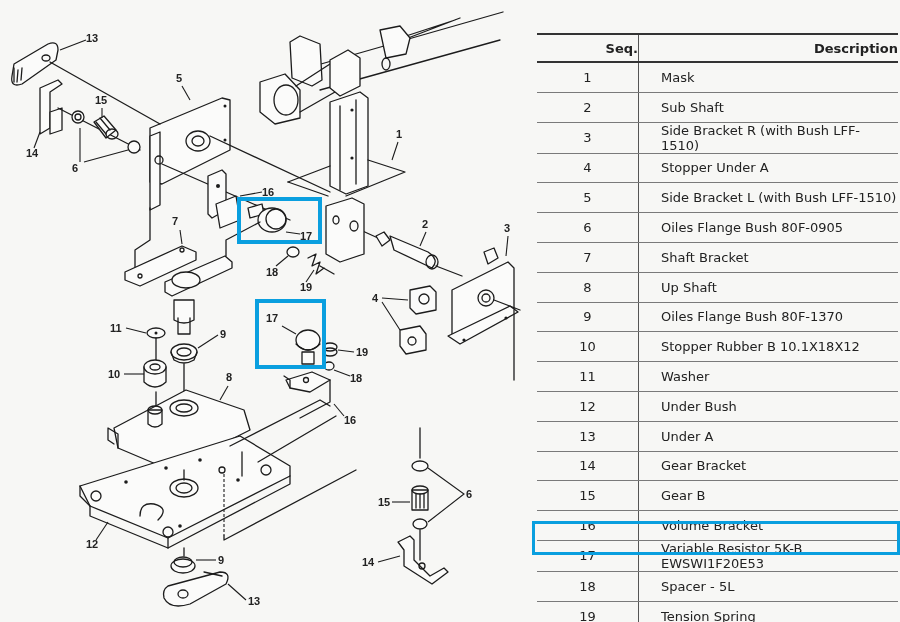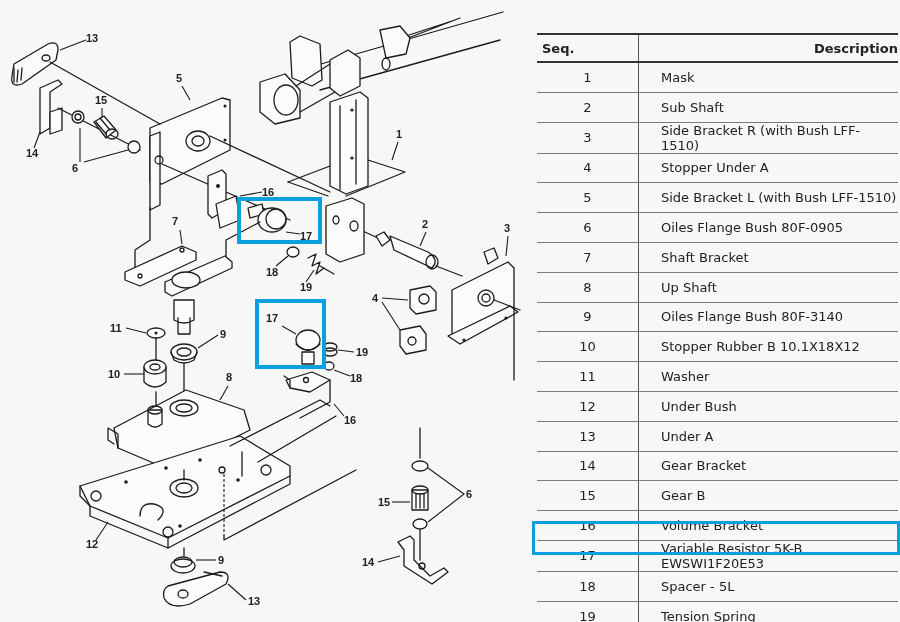--- a/index.html
+++ b/index.html
@@ -9,21 +9,21 @@
   .ln{fill:none;stroke:#1c1c1c;stroke-width:1.3;stroke-linejoin:round;stroke-linecap:round;}
   .lf{fill:#fbfbfa;stroke:#1c1c1c;stroke-width:1.3;stroke-linejoin:round;}
   .lead{fill:none;stroke:#1c1c1c;stroke-width:1.1;}
   .dash{fill:none;stroke:#1c1c1c;stroke-width:1.1;stroke-dasharray:3 2;}
   .callout{font-family:"Liberation Sans",sans-serif;font-size:11px;font-weight:bold;fill:#222;}
   .hl{fill:none;stroke:#0a9fdf;stroke-width:4;}
 
   #parts-table{position:absolute;left:537px;top:33px;width:361px;border-collapse:collapse;font-family:"DejaVu Sans",sans-serif;color:#222;}
   #parts-table th,#parts-table td{height:28.8px;padding:0;border-bottom:1px solid #7a7a7a;font-size:13px;}
   #parts-table thead th{border-top:2.5px solid #333;border-bottom:2px solid #333;font-weight:bold;height:26px;}
-  #parts-table th.seq{text-align:left;padding-left:5px;width:96px;}
+  #parts-table th.seq{text-align:right;padding-left:5px;width:96px;}
   #parts-table th.desc{text-align:right;}
   #parts-table td.seq{text-align:center;width:101px;padding-right:0;}
   #parts-table td.desc{padding-left:22px;}
   #parts-table .seq{border-right:1px solid #555;}
   #parts-table tbody tr:last-child td{border-bottom:2.5px solid #333;}
   #row-highlight{position:absolute;left:532px;top:521px;width:362px;height:28px;border:3.5px solid #0a9fdf;pointer-events:none;}
 </style>
 </head>
 <body>
 
@@ -352,21 +352,21 @@
     <tr>
         <td class="seq">7</td>
         <td class="desc">Shaft Bracket</td>
       </tr>
     <tr>
         <td class="seq">8</td>
         <td class="desc">Up Shaft</td>
       </tr>
     <tr>
         <td class="seq">9</td>
-        <td class="desc">Oiles Flange Bush  80F-3140</td>
+        <td class="desc">Oiles Flange Bush  80F-1370</td>
       </tr>
     <tr>
         <td class="seq">10</td>
         <td class="desc">Stopper Rubber B  10.1X18X12</td>
       </tr>
     <tr>
         <td class="seq">11</td>
         <td class="desc">Washer</td>
       </tr>
     <tr>

